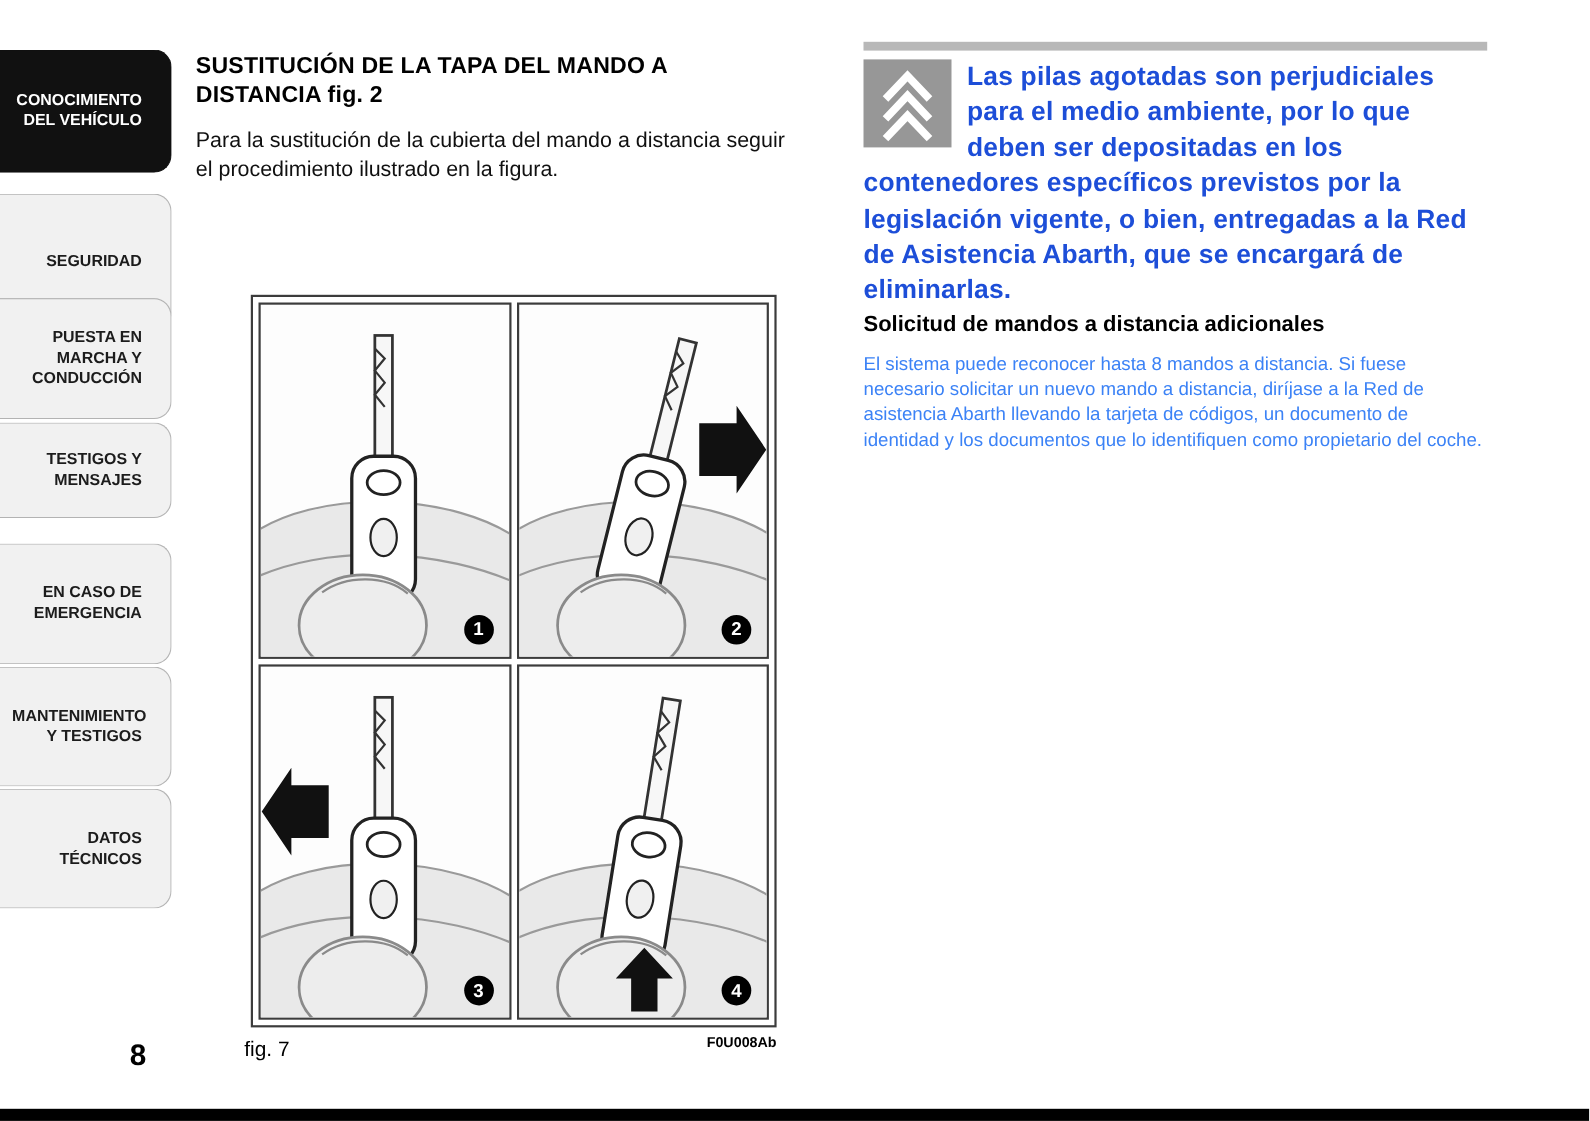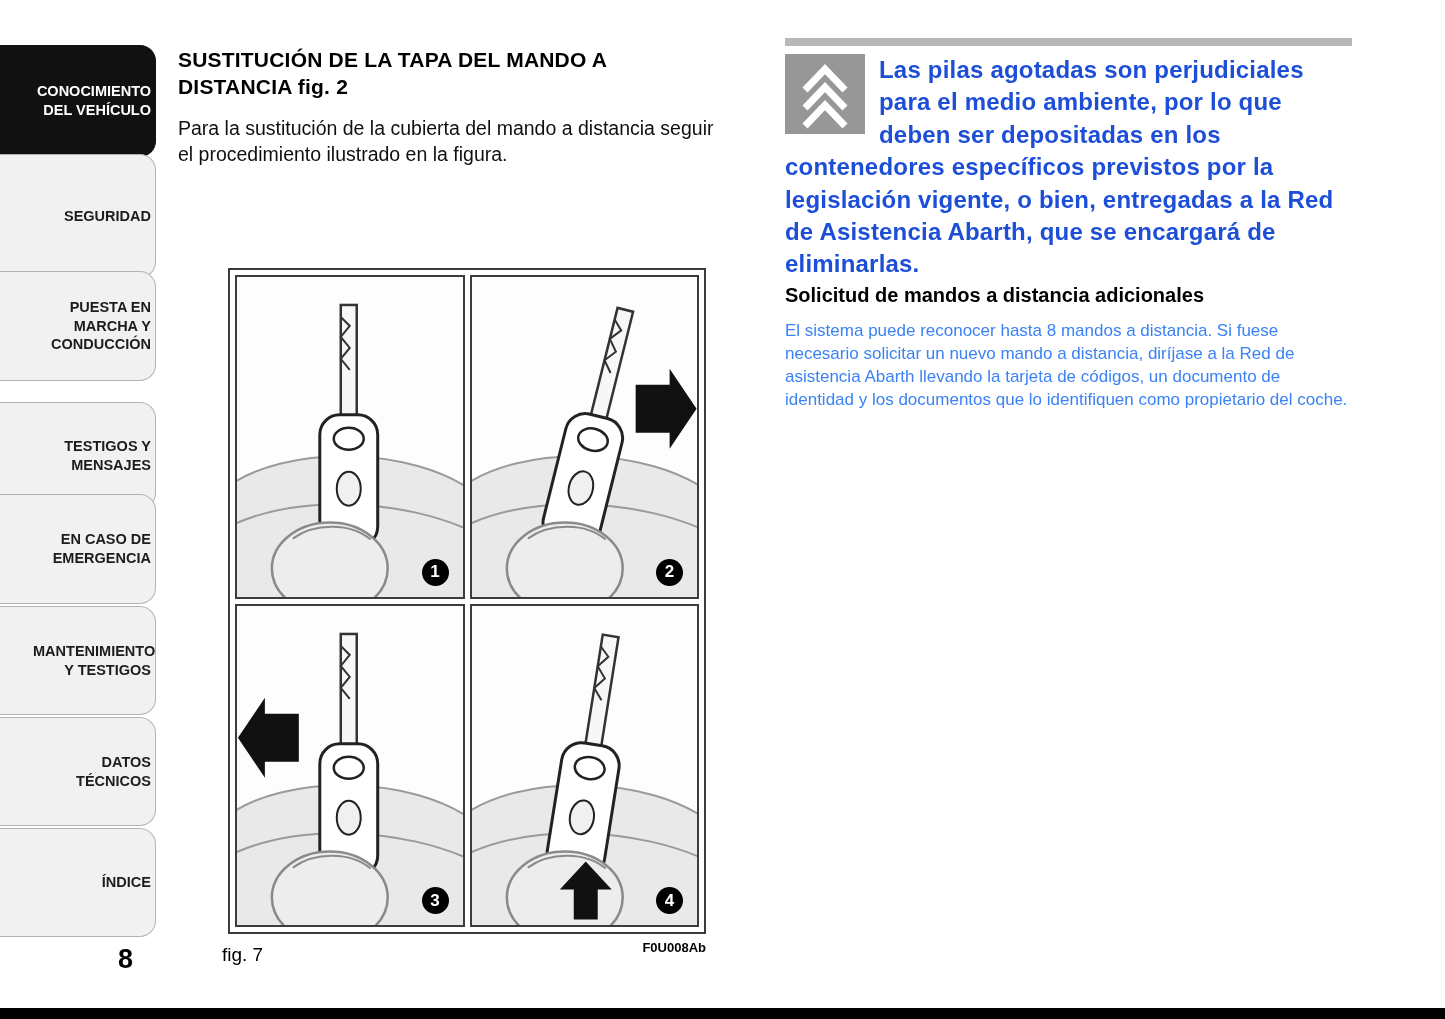--- a/index.html
+++ b/index.html
@@ -8,30 +8,30 @@
   .page { position:relative; width:1445px; height:1019px; background:#fff; overflow:hidden; }
 
   
   .sidebar { position:absolute; left:0; top:0; width:158px; height:100%; }
   .tab {
     position:absolute; left:0; width:156px;
     background:var(--tab-bg, #f1f1f1);
     border:1px solid #b3b3b3; border-left:none;
     border-radius:0 16px 16px 0;
     display:flex; align-items:center; justify-content:flex-end;
-    padding-right:4px; cursor:pointer;
+    padding-right:26px; cursor:pointer;
   }
   .tab span {
     display:block; text-align:right; width:118px;
     font-size:14.5px; font-weight:bold; color:#1c1c1c; line-height:1.3;
   }
   .tab.active { background:var(--active-tab-bg, #111); border-color:#111; }
   .tab.active span { color:#fff; }
-  .t0{top:45px;height:112px} .t1{top:154px;height:124px} .t2{top:271px;height:110px}
-  .t3{top:402px;height:107px} .t4{top:494px;height:110px} .t5{top:606px;height:109px}
+  .t0{top:45px;height:112px} .t1{top:176px;height:124px} .t2{top:271px;height:110px}
+  .t3{top:384px;height:87px} .t4{top:494px;height:110px} .t5{top:606px;height:109px}
   .t6{top:717px;height:109px} .t7{top:828px;height:109px}
   .pagenum { position:absolute; left:118px; top:944px; font-size:27px; font-weight:bold; color:#000; }
 
   
   .content { position:absolute; left:178px; top:0; width:560px; height:100%; }
   .title { font-size:21px; font-weight:bold; color:#000; line-height:1.28; position:absolute; top:47px; left:0; width:545px; letter-spacing:.2px; }
   .intro { position:absolute; top:115px; left:0; width:555px; font-size:19.5px; color:#101010; line-height:1.35; }
 
   .fig {
     position:absolute; left:50px; top:268px; width:478px; height:666px;
@@ -83,23 +83,20 @@
       <span>TESTIGOS Y MENSAJES</span>
     </div>
     <div class="tab t4">
       <span>EN CASO DE EMERGENCIA</span>
     </div>
     <div class="tab t5">
       <span>MANTENIMIENTO Y TESTIGOS</span>
     </div>
     <div class="tab t6">
       <span>DATOS TÉCNICOS</span>
-    </div>
-    <div class="tab t7">
-      <span>ÍNDICE</span>
     </div>
     <div class="pagenum">8</div>
   </nav>
 
   <main class="content">
     <h1 class="title">SUSTITUCIÓN DE LA TAPA DEL MANDO A DISTANCIA fig. 2</h1>
     <p class="intro">Para la sustitución de la cubierta del mando a distancia seguir el procedimiento ilustrado en la figura.</p>
 
     <figure class="fig">
       <div class="cell">

